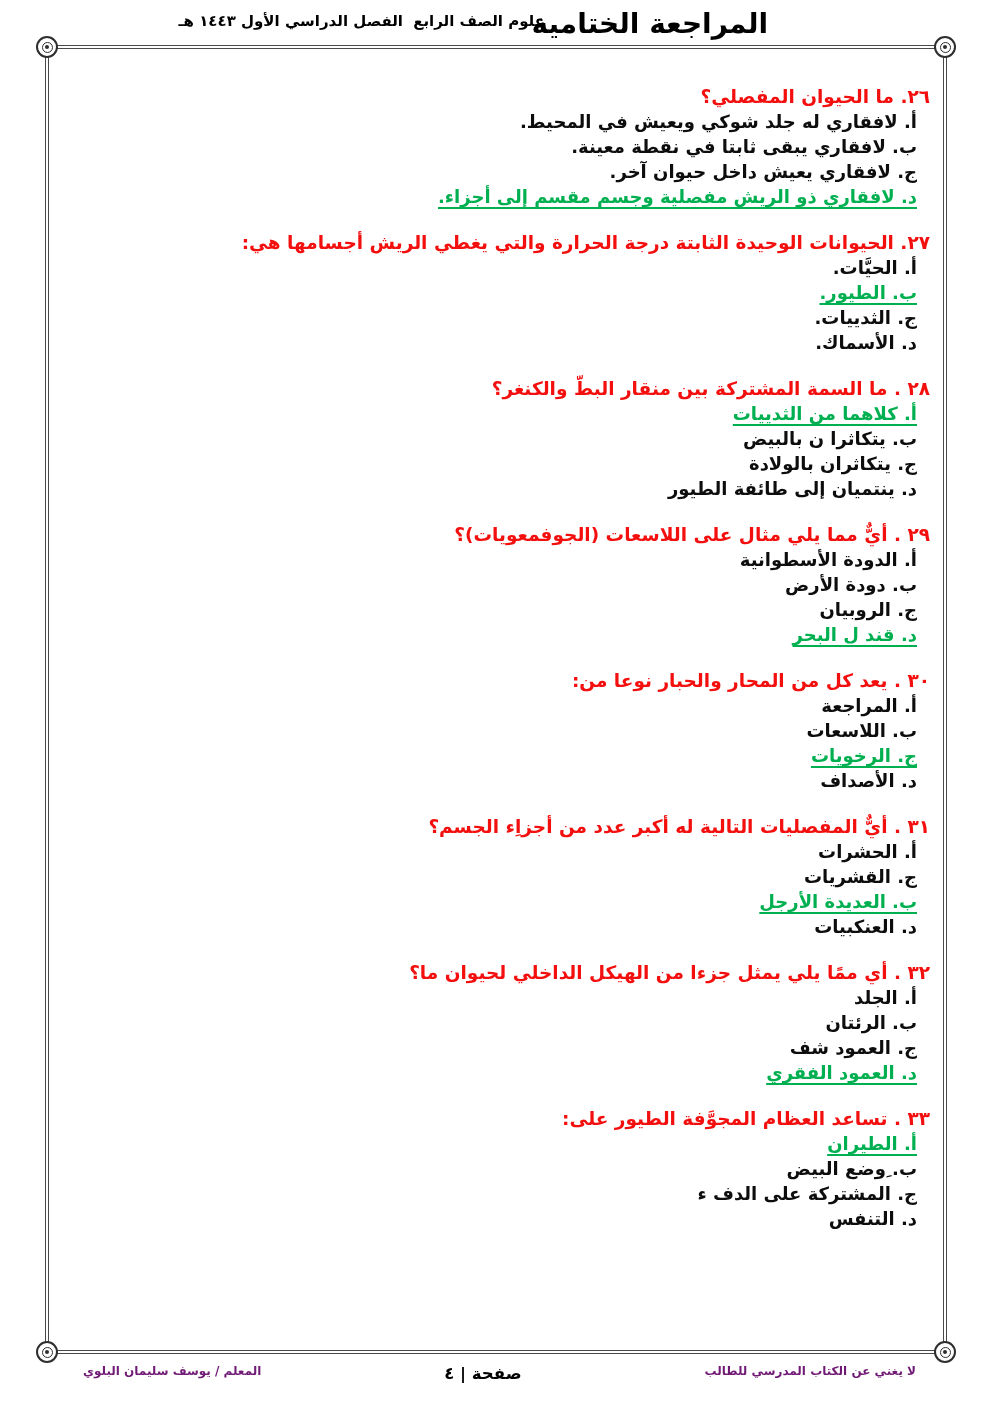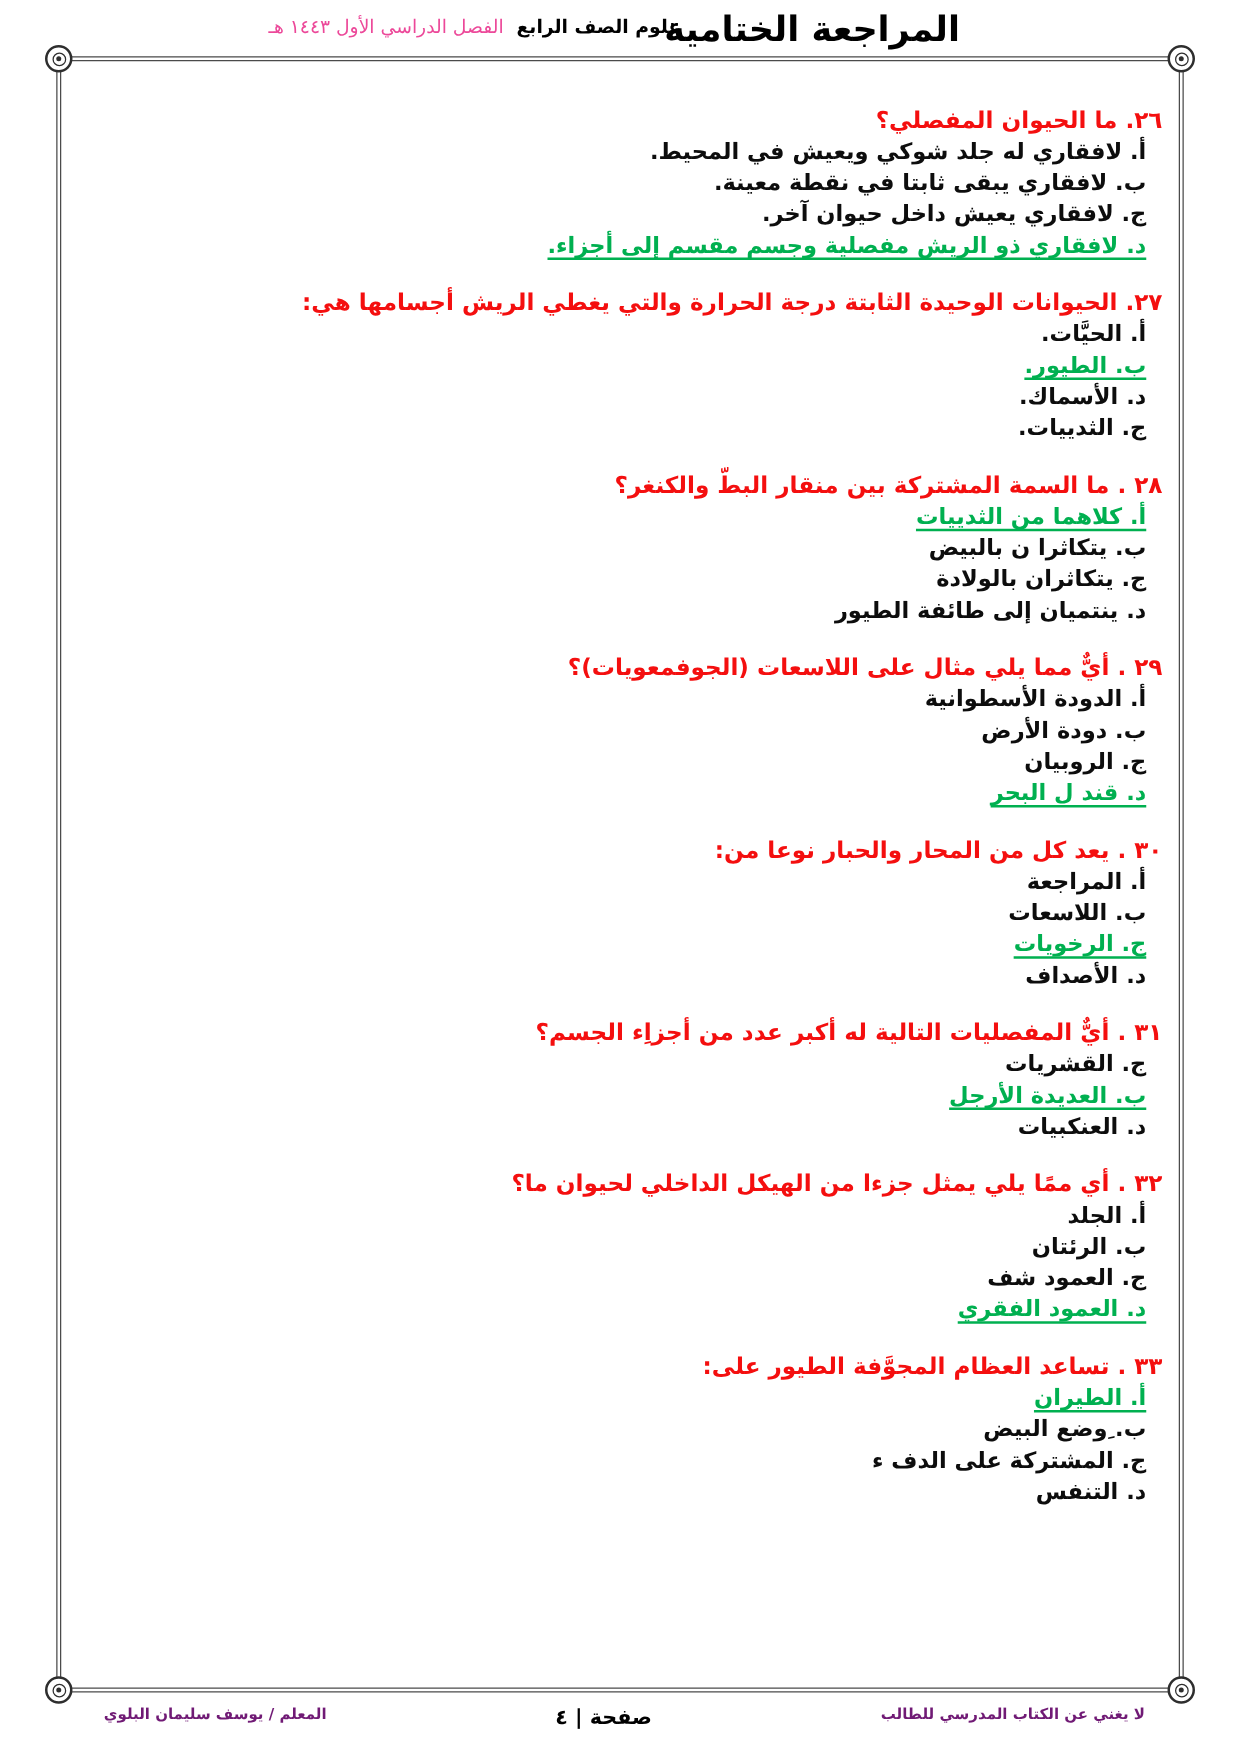--- a/index.html
+++ b/index.html
@@ -4,21 +4,21 @@
 <style>
   * { margin:0; padding:0; box-sizing:border-box; }
   html,body { width:992px; height:1403px; background:#ffffff;
     font-family:"DejaVu Sans", sans-serif; }
   .page { position:relative; width:992px; height:1403px; background:#fff; overflow:hidden; }
 
   
   .header { position:absolute; top:0; left:0; right:0; height:45px; }
   .header-title { position:absolute; top:7px; right:224px; font-size:28px; font-weight:700; color:#000; }
   .header-subject { position:absolute; top:12px; right:447px; font-size:15px; font-weight:700; color:#000; }
-  .header-term { position:absolute; top:12px; right:589px; font-size:15px; font-weight:400; color:#ec4899; }
+  .header-term { position:absolute; top:12px; right:589px; font-size:15px; font-weight:700; color:#000000; }
 
   
   .frame { position:absolute; left:45px; top:45px; width:902px; height:1309px;
     border:4px double #4a4a4a; }
   .corner { position:absolute; width:22px; height:22px; border:2px solid #2e2e2e; border-radius:50%;
     background:#fff; display:flex; align-items:center; justify-content:center; z-index:3; }
   .corner .ring { width:11px; height:11px; border:1.5px solid #2e2e2e; border-radius:50%;
     display:flex; align-items:center; justify-content:center; }
   .corner .dot { width:4px; height:4px; background:#2e2e2e; border-radius:50%; }
   .corner.tl { left:-13px; top:-13px; }
@@ -85,22 +85,22 @@
           <div class="option">ج. لافقاري يعيش داخل حيوان آخر.</div>
           <div class="option correct">د. لافقاري ذو الريش مفصلية وجسم مقسم إلى  أجزاء.</div>
         </div>
     </div>
 
     <div class="question-block">
       <div class="question-text">٢٧. الحيوانات الوحيدة الثابتة درجة الحرارة والتي يغطي الريش أجسامها هي:</div>
       <div class="options">
           <div class="option">أ. الحيَّات.</div>
           <div class="option correct">ب. الطيور.</div>
+          <div class="option">ج. الثدييات.</div>
           <div class="option">د. الأسماك.</div>
-          <div class="option">ج. الثدييات.</div>
         </div>
     </div>
 
     <div class="question-block">
       <div class="question-text">٢٨ . ما السمة المشتركة بين منقار البطّ والكنغر؟</div>
       <div class="options">
           <div class="option correct">أ. كلاهما من الثدييات</div>
           <div class="option">ب. يتكاثرا ن بالبيض</div>
           <div class="option">ج. يتكاثران بالولادة</div>
           <div class="option">د. ينتميان إلى طائفة الطيور</div>
@@ -123,20 +123,21 @@
           <div class="option">أ. المراجعة</div>
           <div class="option">ب. اللاسعات</div>
           <div class="option correct">ج. الرخويات</div>
           <div class="option">د. الأصداف</div>
         </div>
     </div>
 
     <div class="question-block">
       <div class="question-text">٣١ . أيٌّ المفصليات التالية له أكبر عدد من أجزاِء الجسم؟</div>
       <div class="options">
+          <div class="option">أ. الحشرات</div>
           <div class="option">ج. القشريات</div>
           <div class="option correct">ب. العديدة الأرجل</div>
           <div class="option">د. العنكبيات</div>
         </div>
     </div>
 
     <div class="question-block">
       <div class="question-text">٣٢ . أي ممًا يلي يمثل جزءا من الهيكل الداخلي لحيوان ما؟</div>
       <div class="options">
           <div class="option">أ. الجلد</div>

